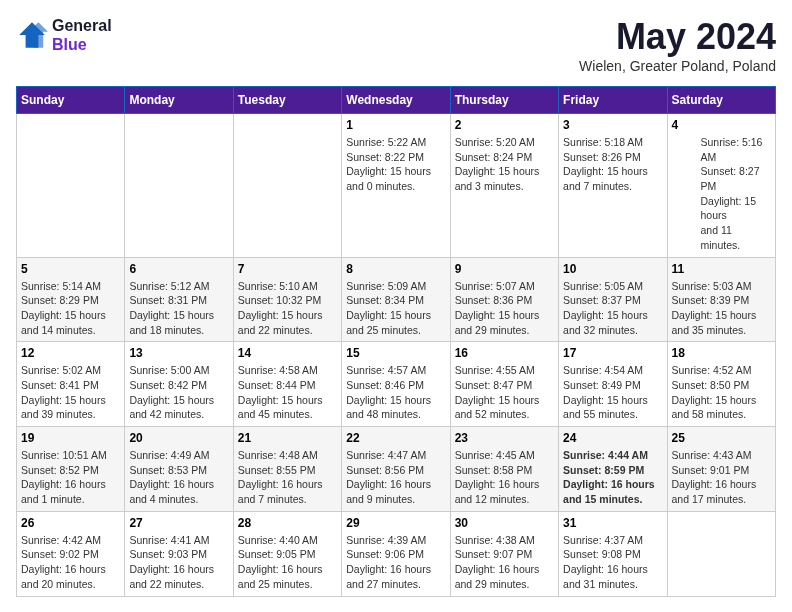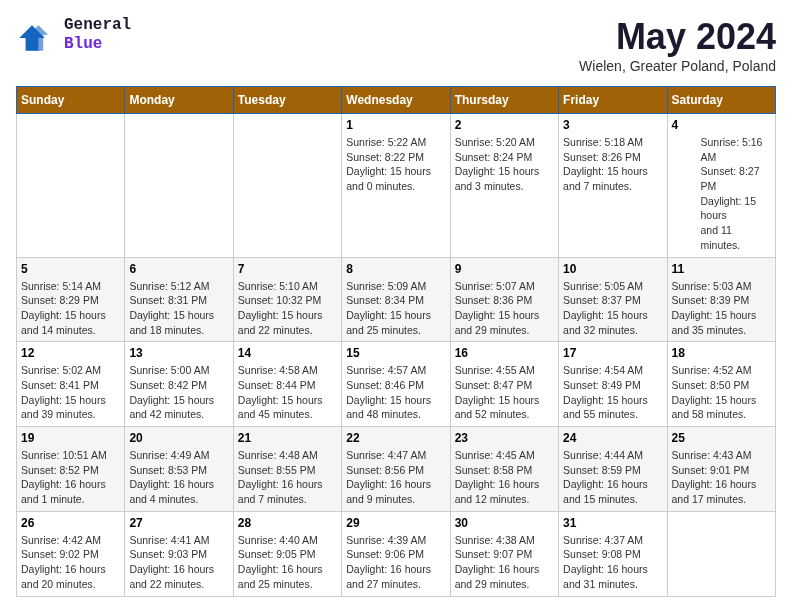--- a/index.html
+++ b/index.html
@@ -11,23 +11,22 @@
       padding: 16px;
     }
     .header {
       display: flex;
       justify-content: space-between;
       align-items: flex-start;
       margin-bottom: 12px;
     }
     .logo {
       display: flex;
-      align-items: flex-end;
-      gap: 16px;
-      font-family: Liberation Mono, monospace;
+      align-items: center;
+      gap: 4px;
     }
     .logo-icon {
       width: 32px;
       height: 32px;
     }
     .title-block {
       text-align: right;
     }
     .month-title {
       font-size: 36px;
@@ -37,21 +36,21 @@
     .location {
       font-size: 14px;
       color: #333;
     }
     .calendar {
       width: 100%;
       border-collapse: collapse;
       font-size: 11px;
     }
     .calendar th {
-      background: #a16207;
+      background: #4c1d95;
       color: #fff;
       padding: 6px 4px;
       text-align: left;
       font-size: 12px;
       border: 1px solid #1565c0;
     }
     .calendar td {
       border: 1px solid #ccc;
       vertical-align: top;
       padding: 4px;
@@ -276,21 +275,21 @@
         </td>
         <td>
           <div class="day-number">23</div>
           <div class="day-info" style="white-space: pre-line;">Sunrise: 4:45 AM
 Sunset: 8:58 PM
 Daylight: 16 hours
 and 12 minutes.</div>
         </td>
         <td>
           <div class="day-number">24</div>
-          <div class="day-info" style="white-space: pre-line;">Sunrise: 4:44 AM
+          <div class="day-info" style="white-space: pre-line; font-weight: bold;">Sunrise: 4:44 AM
 Sunset: 8:59 PM
 Daylight: 16 hours
 and 15 minutes.</div>
         </td>
         <td>
           <div class="day-number">25</div>
           <div class="day-info" style="white-space: pre-line;">Sunrise: 4:43 AM
 Sunset: 9:01 PM
 Daylight: 16 hours
 and 17 minutes.</div>

